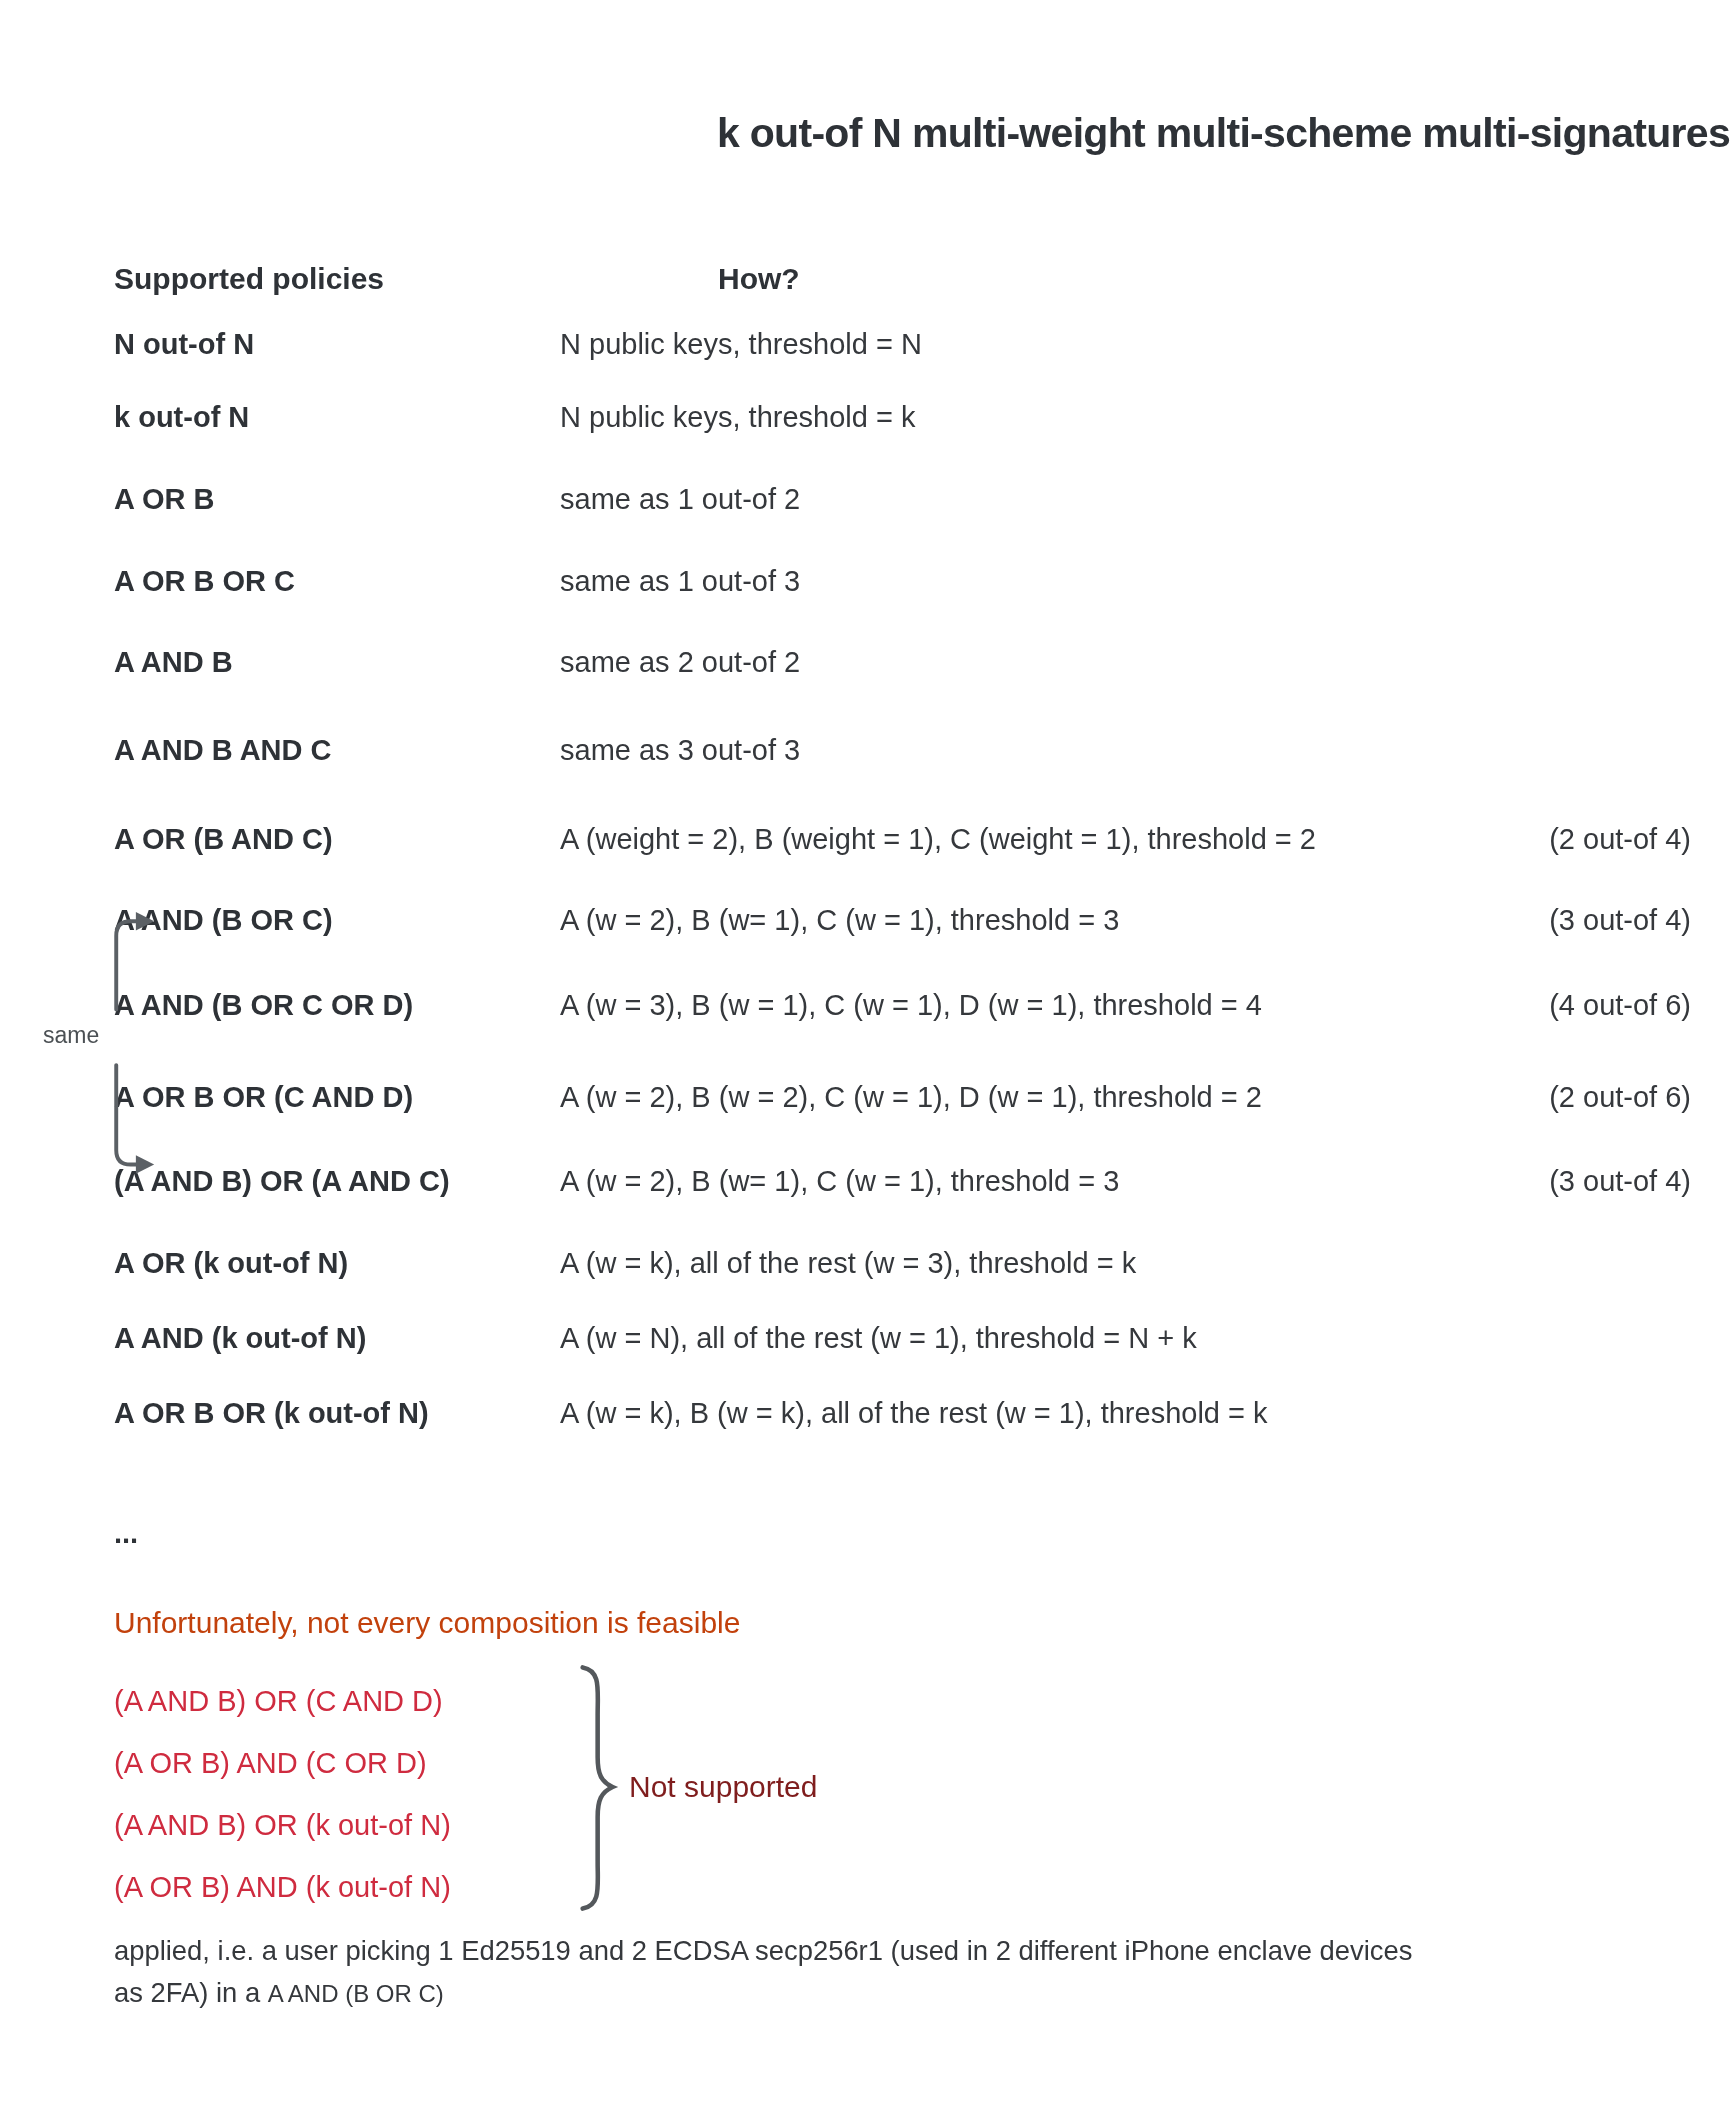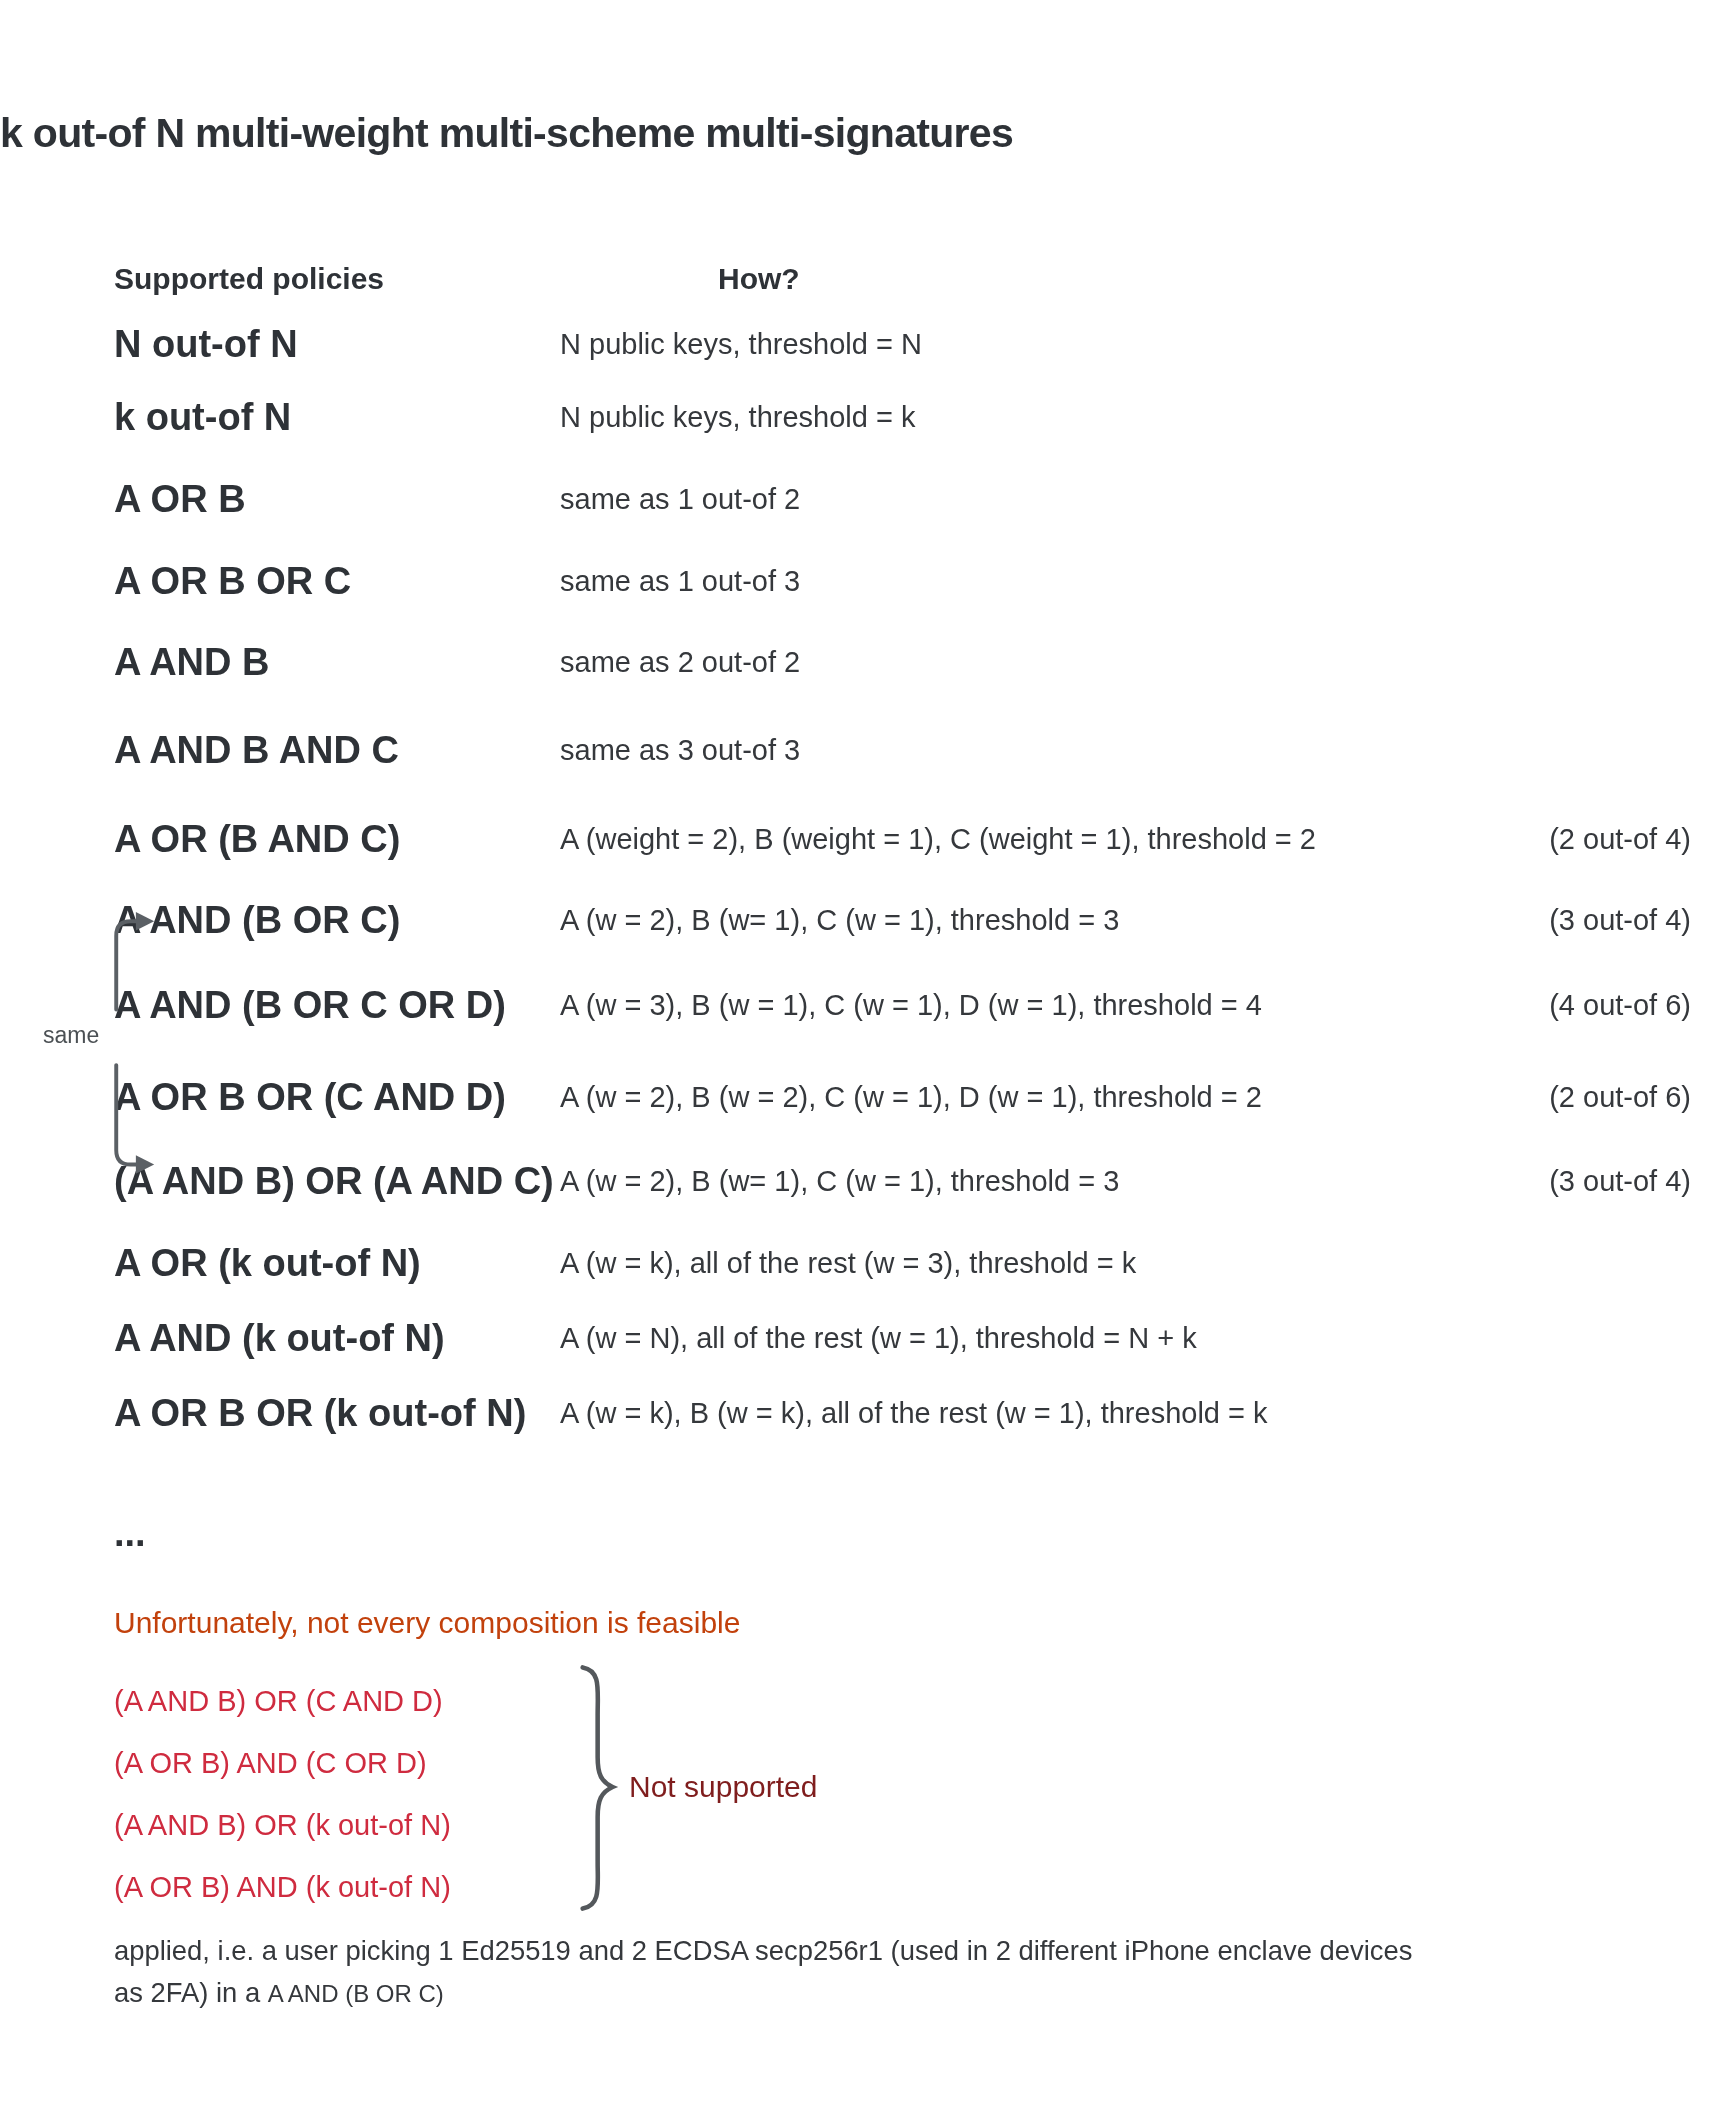--- a/index.html
+++ b/index.html
@@ -7,36 +7,36 @@
     position:relative;
     width:1730px;
     height:2119px;
     background:#ffffff;
     font-family:"Liberation Sans", sans-serif;
     overflow:hidden;
   }
   .title{
     position:absolute;
     top:110px; left:0; width:1730px;
-    text-align:left;
+    text-align:right;
     font-size:41px; font-weight:700;
     letter-spacing:-0.7px;
     color:#2e3237;
   }
   .hdr{
     position:absolute; top:259px;
     font-size:30px; font-weight:700;
     color:#2e3237; line-height:39px;
   }
   .hdr.col1{ left:114px; }
   .hdr.col2{ left:718px; }
   .row{ position:absolute; left:0; width:1730px; height:39px; }
   .row .policy{
     position:absolute; left:114px; top:0;
-    font-size:38px; font-weight:700; color:#2e3237;
+    font-size:29px; font-weight:700; color:#2e3237;
     line-height:39px; white-space:pre;
   }
   .row .how{
     position:absolute; left:560px; top:0;
     font-size:29px; color:#35383c;
     line-height:39px; white-space:pre;
   }
   .row .note{
     position:absolute; right:39px; top:0;
     font-size:29px; color:#35383c;

